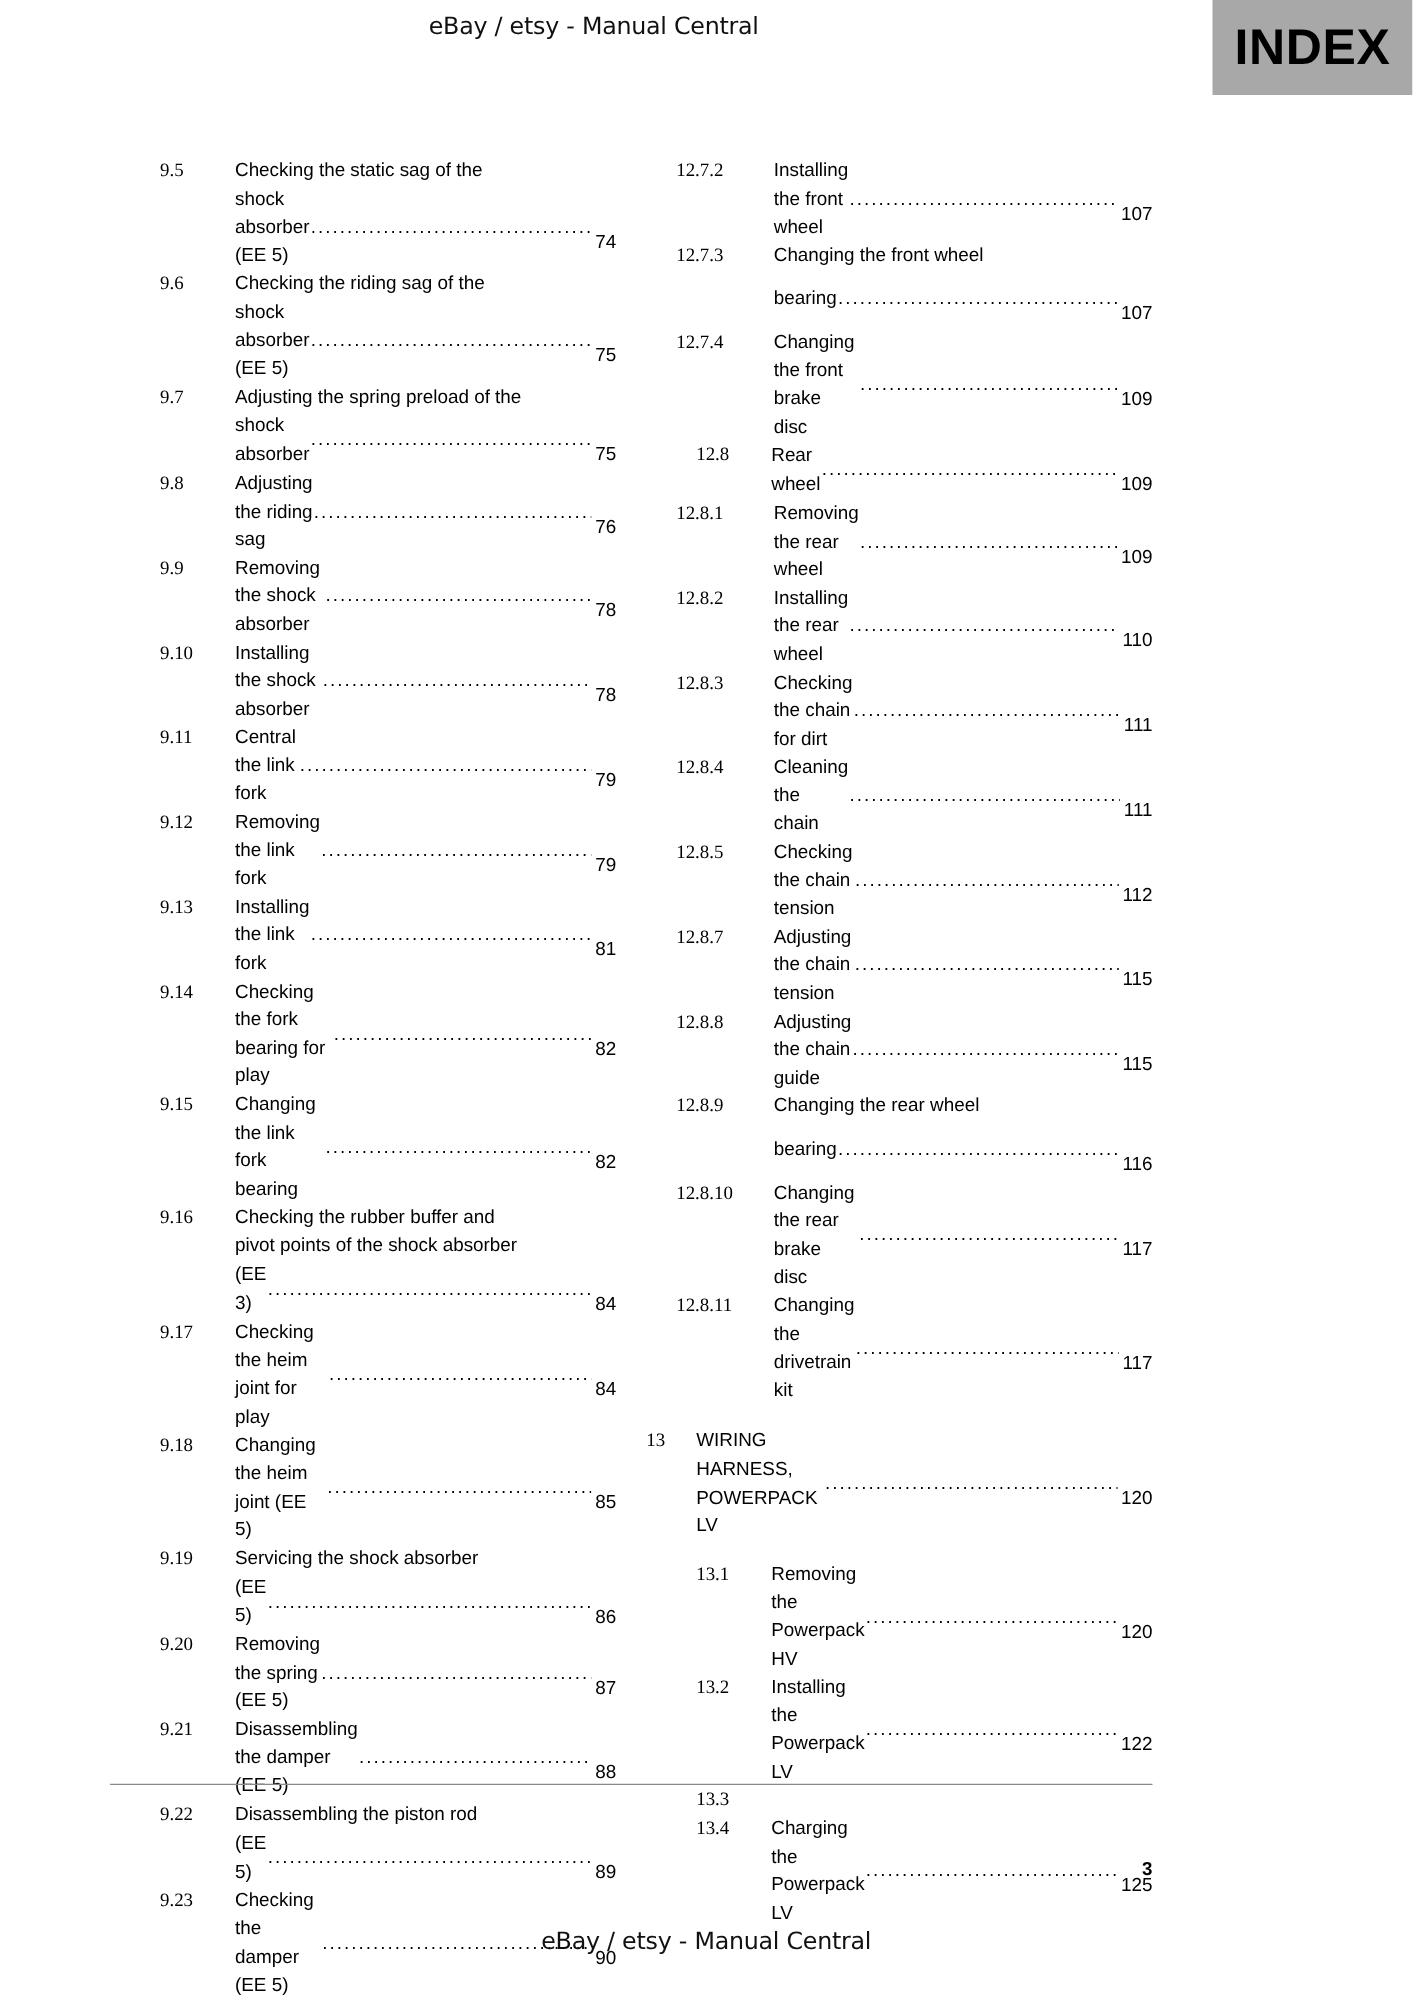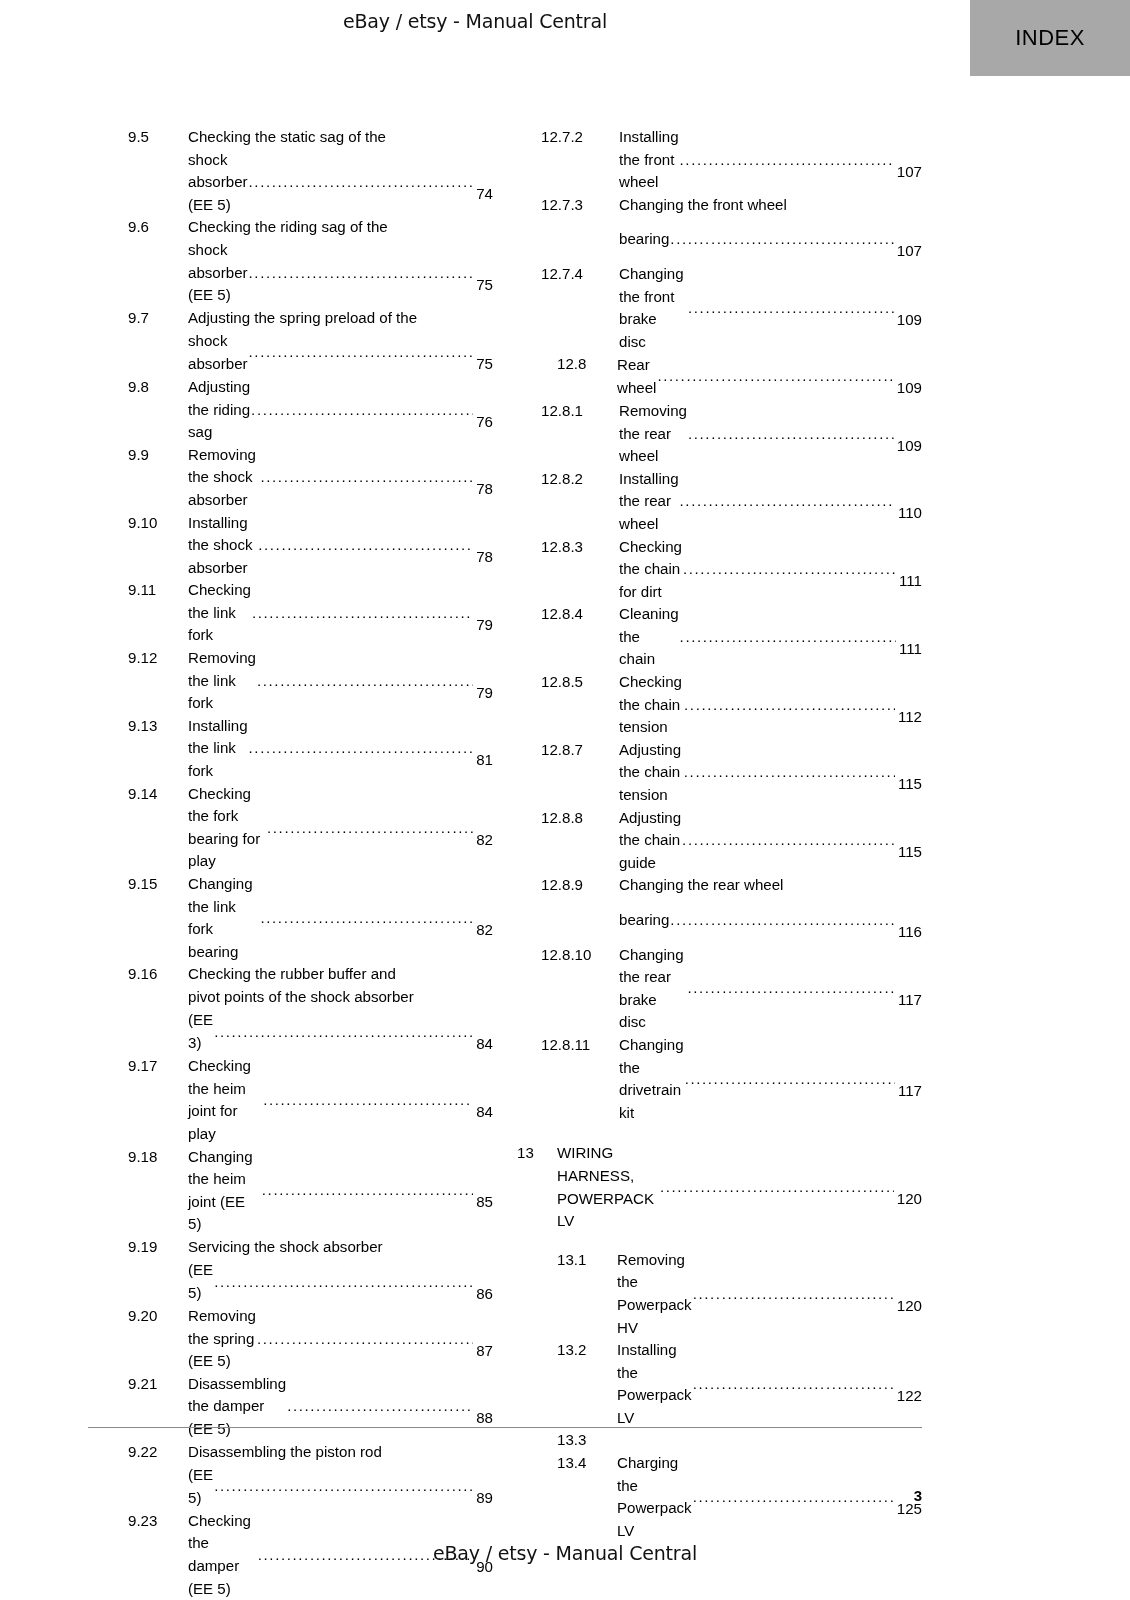--- a/index.html
+++ b/index.html
@@ -36,22 +36,22 @@
     left: 970px;
     width: 160px;
     height: 76px;
     background: #a8a8a8;
     display: flex;
     align-items: center;
     justify-content: center;
   }
   .index-tab .index-label {
     font-family: "Liberation Sans", sans-serif;
-    font-weight: normal;
-    font-size: 22px;
+    font-weight: bold;
+    font-size: 40px;
     letter-spacing: 0.5px;
     color: #000;
   }
 
   
   .toc {
     position: absolute;
     top: 126px;
     left: 0px;
     width: 1130px;
@@ -68,20 +68,21 @@
     align-items: flex-start;
     font-size: 15.1px;
     line-height: 22.6px;
   }
   
   .entry.lvl1 { margin-top: 18px; margin-bottom: 16px; }
 
   .num {
     flex: 0 0 auto;
     white-space: nowrap;
+    font-family: Liberation Serif, serif;
   }
   
   .lvl1 .num { width: 40px; }
   .lvl2 .num { width: 60px; margin-left: 40px; }
   .lvl3 .num { width: 60px; margin-left: 24px; }
 
   .body {
     flex: 1 1 auto;
     min-width: 0;
     display: block;
@@ -223,21 +224,21 @@
             <span class="title">Installing the shock absorber</span>
             <span class="leader"></span>
             <span class="page">78</span>
           </div>
         </div>
       </div>
       <div class="entry lvl2">
         <span class="num">9.11</span>
         <div class="body">
           <div class="title-line">
-            <span class="title">Checking the link fork</span>
+            <span class="title">Central the link fork</span>
             <span class="leader"></span>
             <span class="page">79</span>
           </div>
         </div>
       </div>
       <div class="entry lvl2">
         <span class="num">9.12</span>
         <div class="body">
           <div class="title-line">
             <span class="title">Removing the link fork</span>

